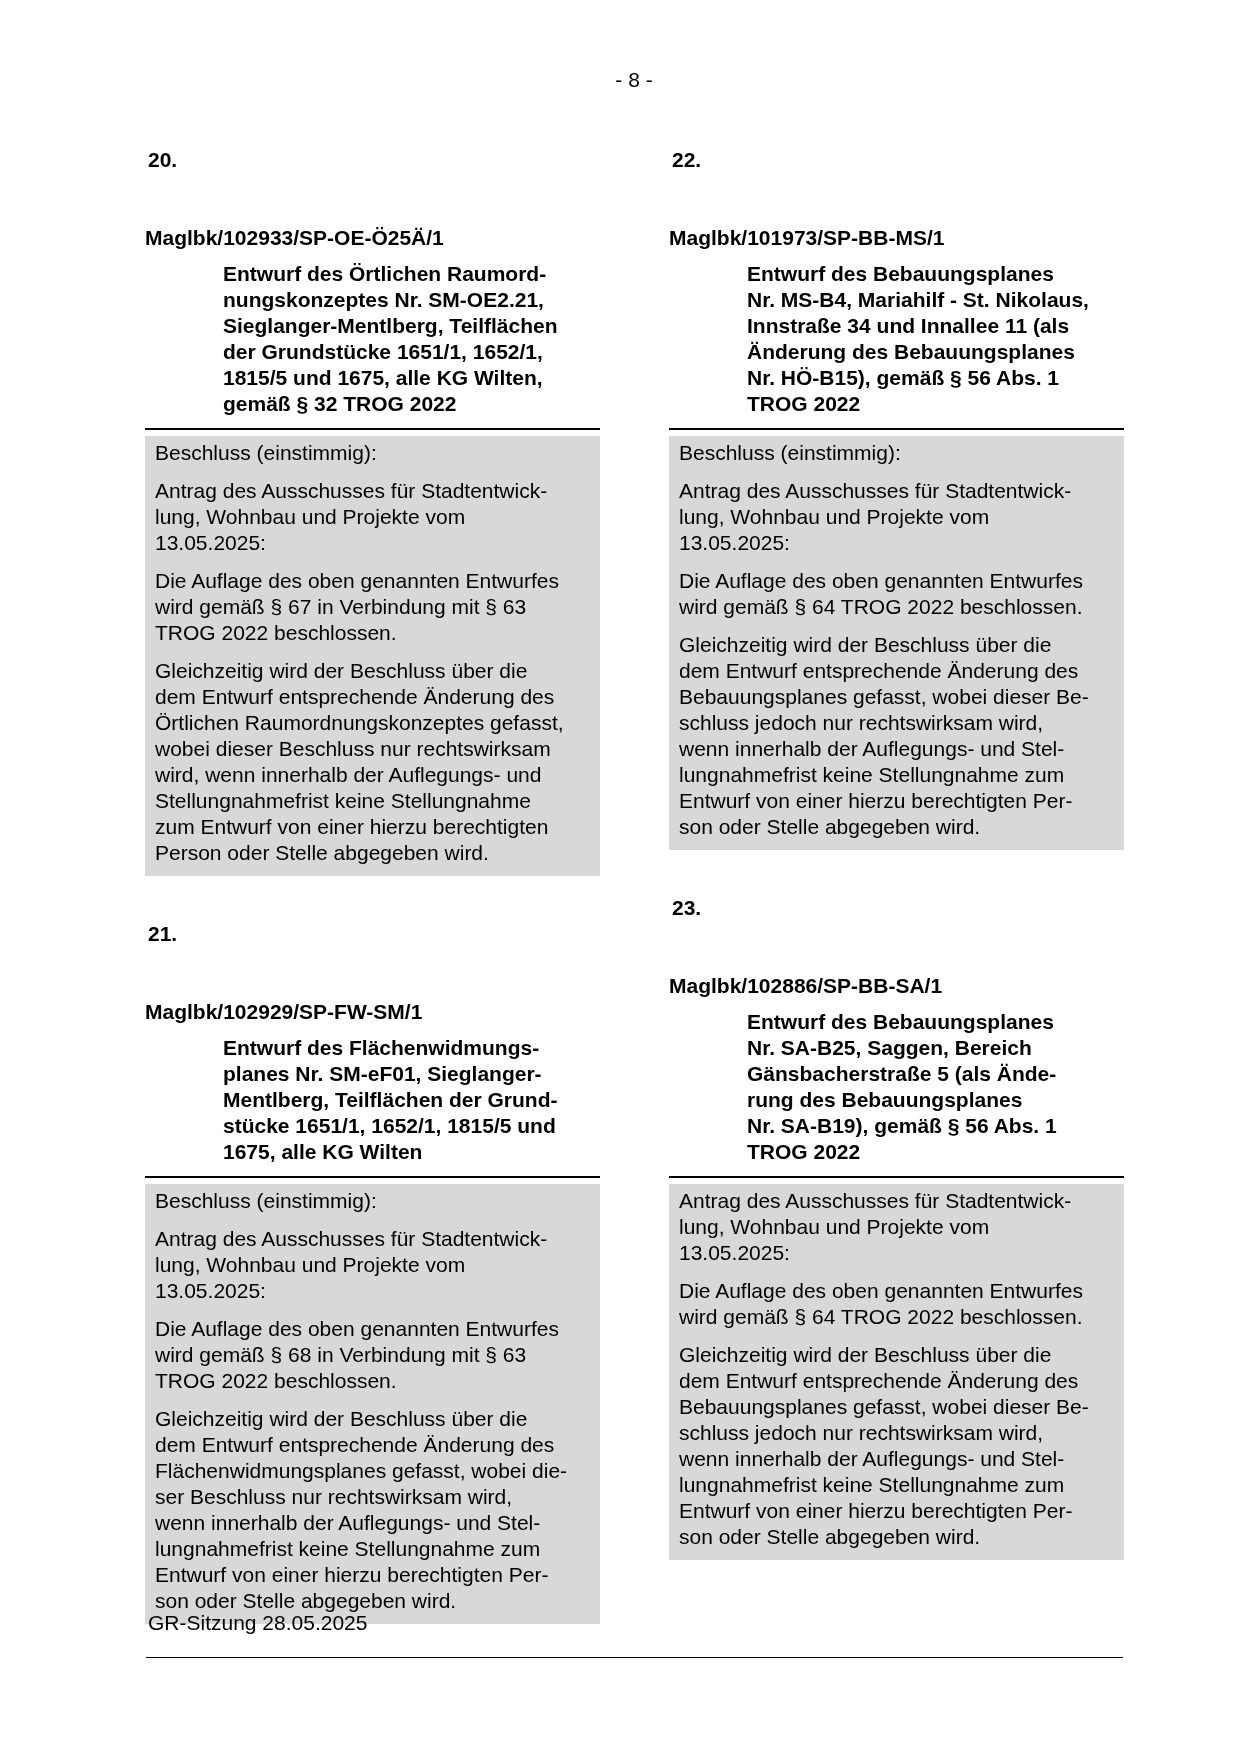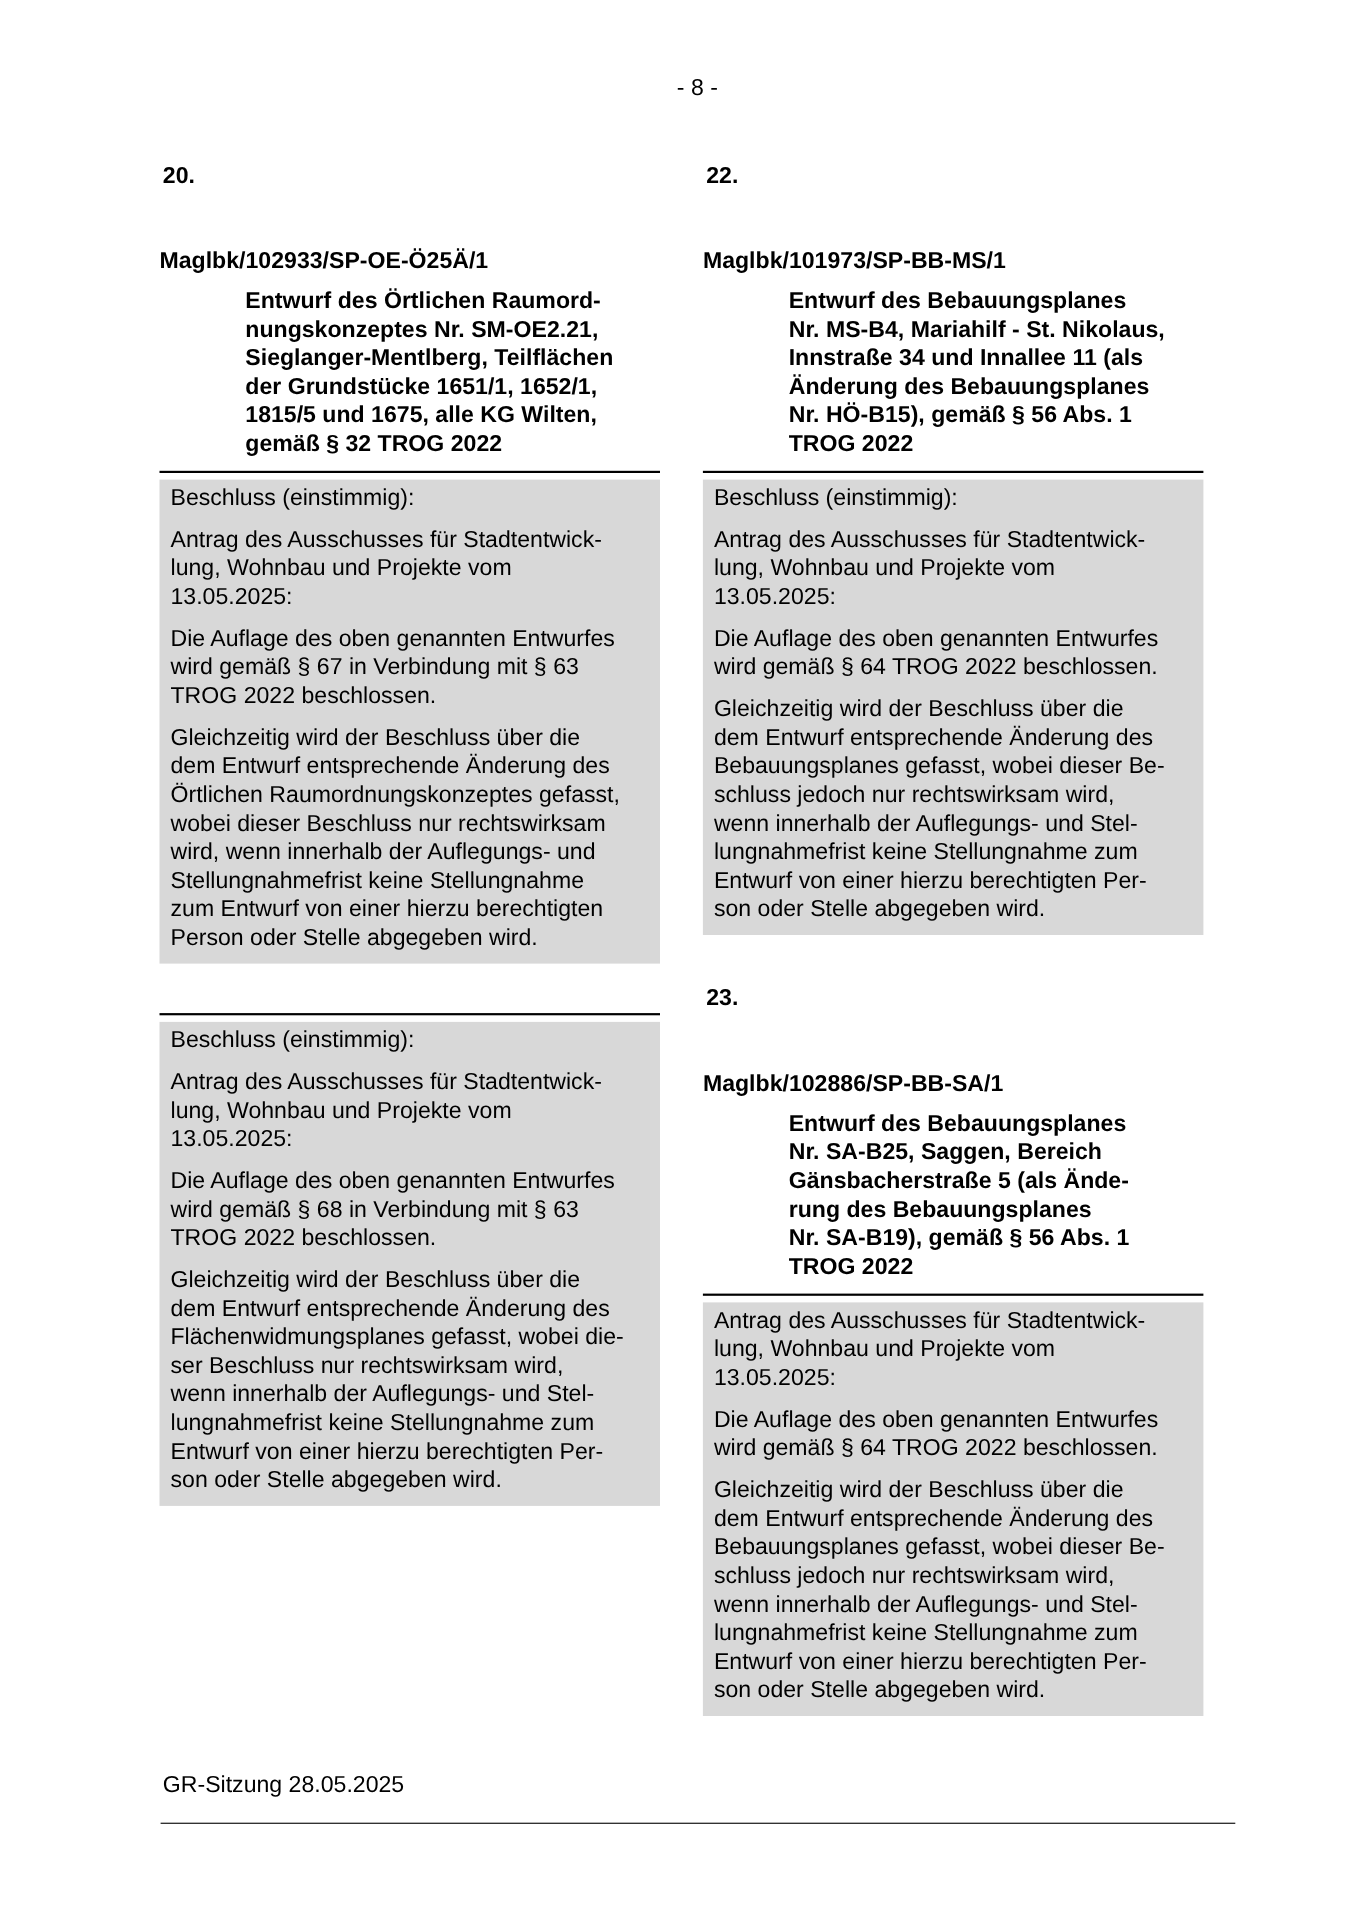--- a/index.html
+++ b/index.html
@@ -20,21 +20,21 @@
     text-align: center;
     font-size: 21px;
     line-height: 26px;
   }
   .col {
     position: absolute;
     top: 0;
     width: 455px;
   }
   .col1 { left: 145px; }
-  .col2 { left: 639px; }
+  .col2 { left: 669px; }
   .item-first { margin-top: 147px; }
   .item-next  { margin-top: 45px; }
   .item-head {
     display: flex;
     font-weight: bold;
     font-size: 21px;
     line-height: 26px;
     margin-bottom: 10px;
     flex-direction: column;
   }
@@ -117,20 +117,29 @@
 Örtlichen Raumordnungskonzeptes gefasst,
 wobei dieser Beschluss nur rechtswirksam
 wird, wenn innerhalb der Auflegungs- und
 Stellungnahmefrist keine Stellungnahme
 zum Entwurf von einer hierzu berechtigten
 Person oder Stelle abgegeben wird.</p>
       </div>
     </section>
 
     <section class="item item-next">
+      <div class="item-head">
+        <span class="num">21.</span>
+        <span class="code">Maglbk/102929/SP-FW-SM/1</span>
+      </div>
+      <div class="item-title">Entwurf des Flächenwidmungs-
+planes Nr. SM-eF01, Sieglanger-
+Mentlberg, Teilflächen der Grund-
+stücke 1651/1, 1652/1, 1815/5 und
+1675, alle KG Wilten</div>
       <div class="rule"></div>
       <div class="resolution">
         <p>Beschluss (einstimmig):</p>
         <p>Antrag des Ausschusses für Stadtentwick-
 lung, Wohnbau und Projekte vom
 13.05.2025:</p>
         <p>Die Auflage des oben genannten Entwurfes
 wird gemäß § 68 in Verbindung mit § 63
 TROG 2022 beschlossen.</p>
         <p>Gleichzeitig wird der Beschluss über die

